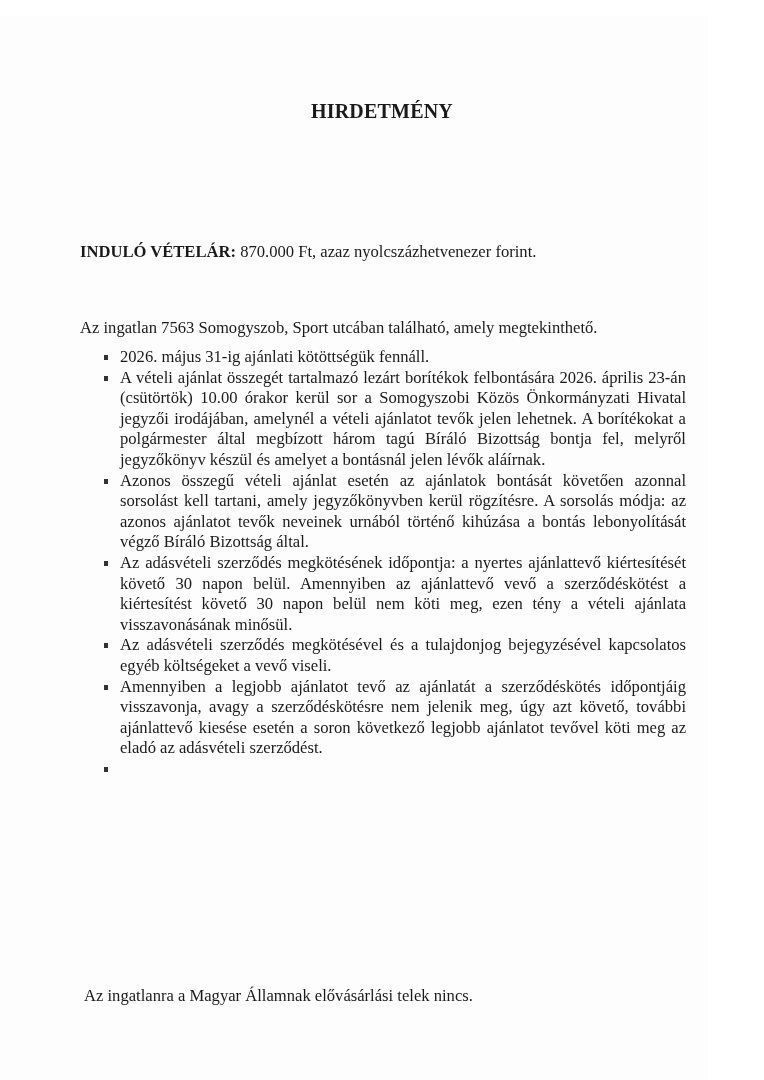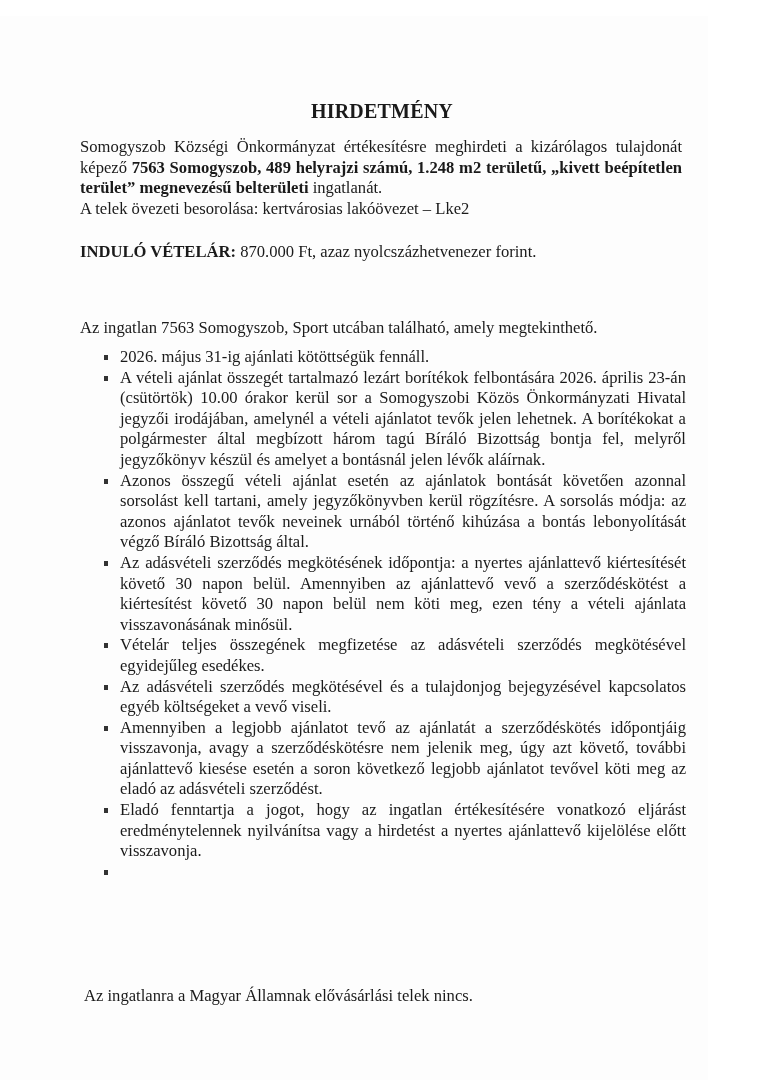--- a/index.html
+++ b/index.html
@@ -35,39 +35,33 @@
     position: absolute; left: 20px; top: 8px; width: 4px; height: 5px; background: #333;
   }
 </style>
 </head>
 <body>
 
 <div class="page">
 
   <div class="title">HIRDETMÉNY</div>
 
-  <div class="para" style="top:121px;">
-    <span>Somogyszob Községi Önkormányzat értékesítésre meghirdeti a kizárólagos tulajdonát képező </span><b>7563 Somogyszob, 489 helyrajzi számú, 1.248 m2 területű, „kivett beépítetlen terület” megnevezésű belterületi</b><span> ingatlanát.</span>
-  </div>
-  <div class="para nojust" style="top:183px;">A telek övezeti besorolása: kertvárosias lakóövezet – Lke2</div>
 
   <div class="para nojust" style="top:226px;">
     <b>INDULÓ VÉTELÁR:</b><span> 870.000 Ft, azaz nyolcszázhetvenezer forint.</span>
   </div>
 
   <div class="para nojust" style="top:266px;margin-top:36px;">Az ingatlan 7563 Somogyszob, Sport utcában található, amely megtekinthető.</div>
 
 
   <ul class="rules">
     <li><span class="bullet"></span><span>2026. május 31-ig ajánlati kötöttségük fennáll.</span></li>
     <li><span class="bullet"></span><span>A vételi ajánlat összegét tartalmazó lezárt borítékok felbontására 2026. április 23-án (csütörtök) 10.00 órakor kerül sor a Somogyszobi Közös Önkormányzati Hivatal jegyzői irodájában, amelynél a vételi ajánlatot tevők jelen lehetnek. A borítékokat a polgármester által megbízott három tagú Bíráló Bizottság bontja fel, melyről jegyzőkönyv készül és amelyet a bontásnál jelen lévők aláírnak.</span></li>
     <li><span class="bullet"></span><span>Azonos összegű vételi ajánlat esetén az ajánlatok bontását követően azonnal sorsolást kell tartani, amely jegyzőkönyvben kerül rögzítésre. A sorsolás módja: az azonos ajánlatot tevők neveinek urnából történő kihúzása a bontás lebonyolítását végző Bíráló Bizottság által.</span></li>
     <li><span class="bullet"></span><span>Az adásvételi szerződés megkötésének időpontja: a nyertes ajánlattevő kiértesítését követő 30 napon belül. Amennyiben az ajánlattevő vevő a szerződéskötést a kiértesítést követő 30 napon belül nem köti meg, ezen tény a vételi ajánlata visszavonásának minősül.</span></li>
-    <li><span class="bullet"></span><span>Vételár teljes összegének megfizetése az adásvételi szerződés megkötésével egyidejűleg esedékes.</span></li>
     <li><span class="bullet"></span><span>Az adásvételi szerződés megkötésével és a tulajdonjog bejegyzésével kapcsolatos egyéb költségeket a vevő viseli.</span></li>
     <li><span class="bullet"></span><span>Amennyiben a legjobb ajánlatot tevő az ajánlatát a szerződéskötés időpontjáig visszavonja, avagy a szerződéskötésre nem jelenik meg, úgy azt követő, további ajánlattevő kiesése esetén a soron következő legjobb ajánlatot tevővel köti meg az eladó az adásvételi szerződést.</span></li>
-    <li><span class="bullet"></span><span>Eladó fenntartja a jogot, hogy az ingatlan értékesítésére vonatkozó eljárást eredménytelennek nyilvánítsa vagy a hirdetést a nyertes ajánlattevő kijelölése előtt visszavonja.</span></li>
     <li><span class="bullet"></span></li>
   </ul>
 
   <div class="para nojust" style="top:970px; left:84px;">Az ingatlanra a Magyar Államnak elővásárlási telek nincs.</div>
 
 </div>
 
 </body></html>

